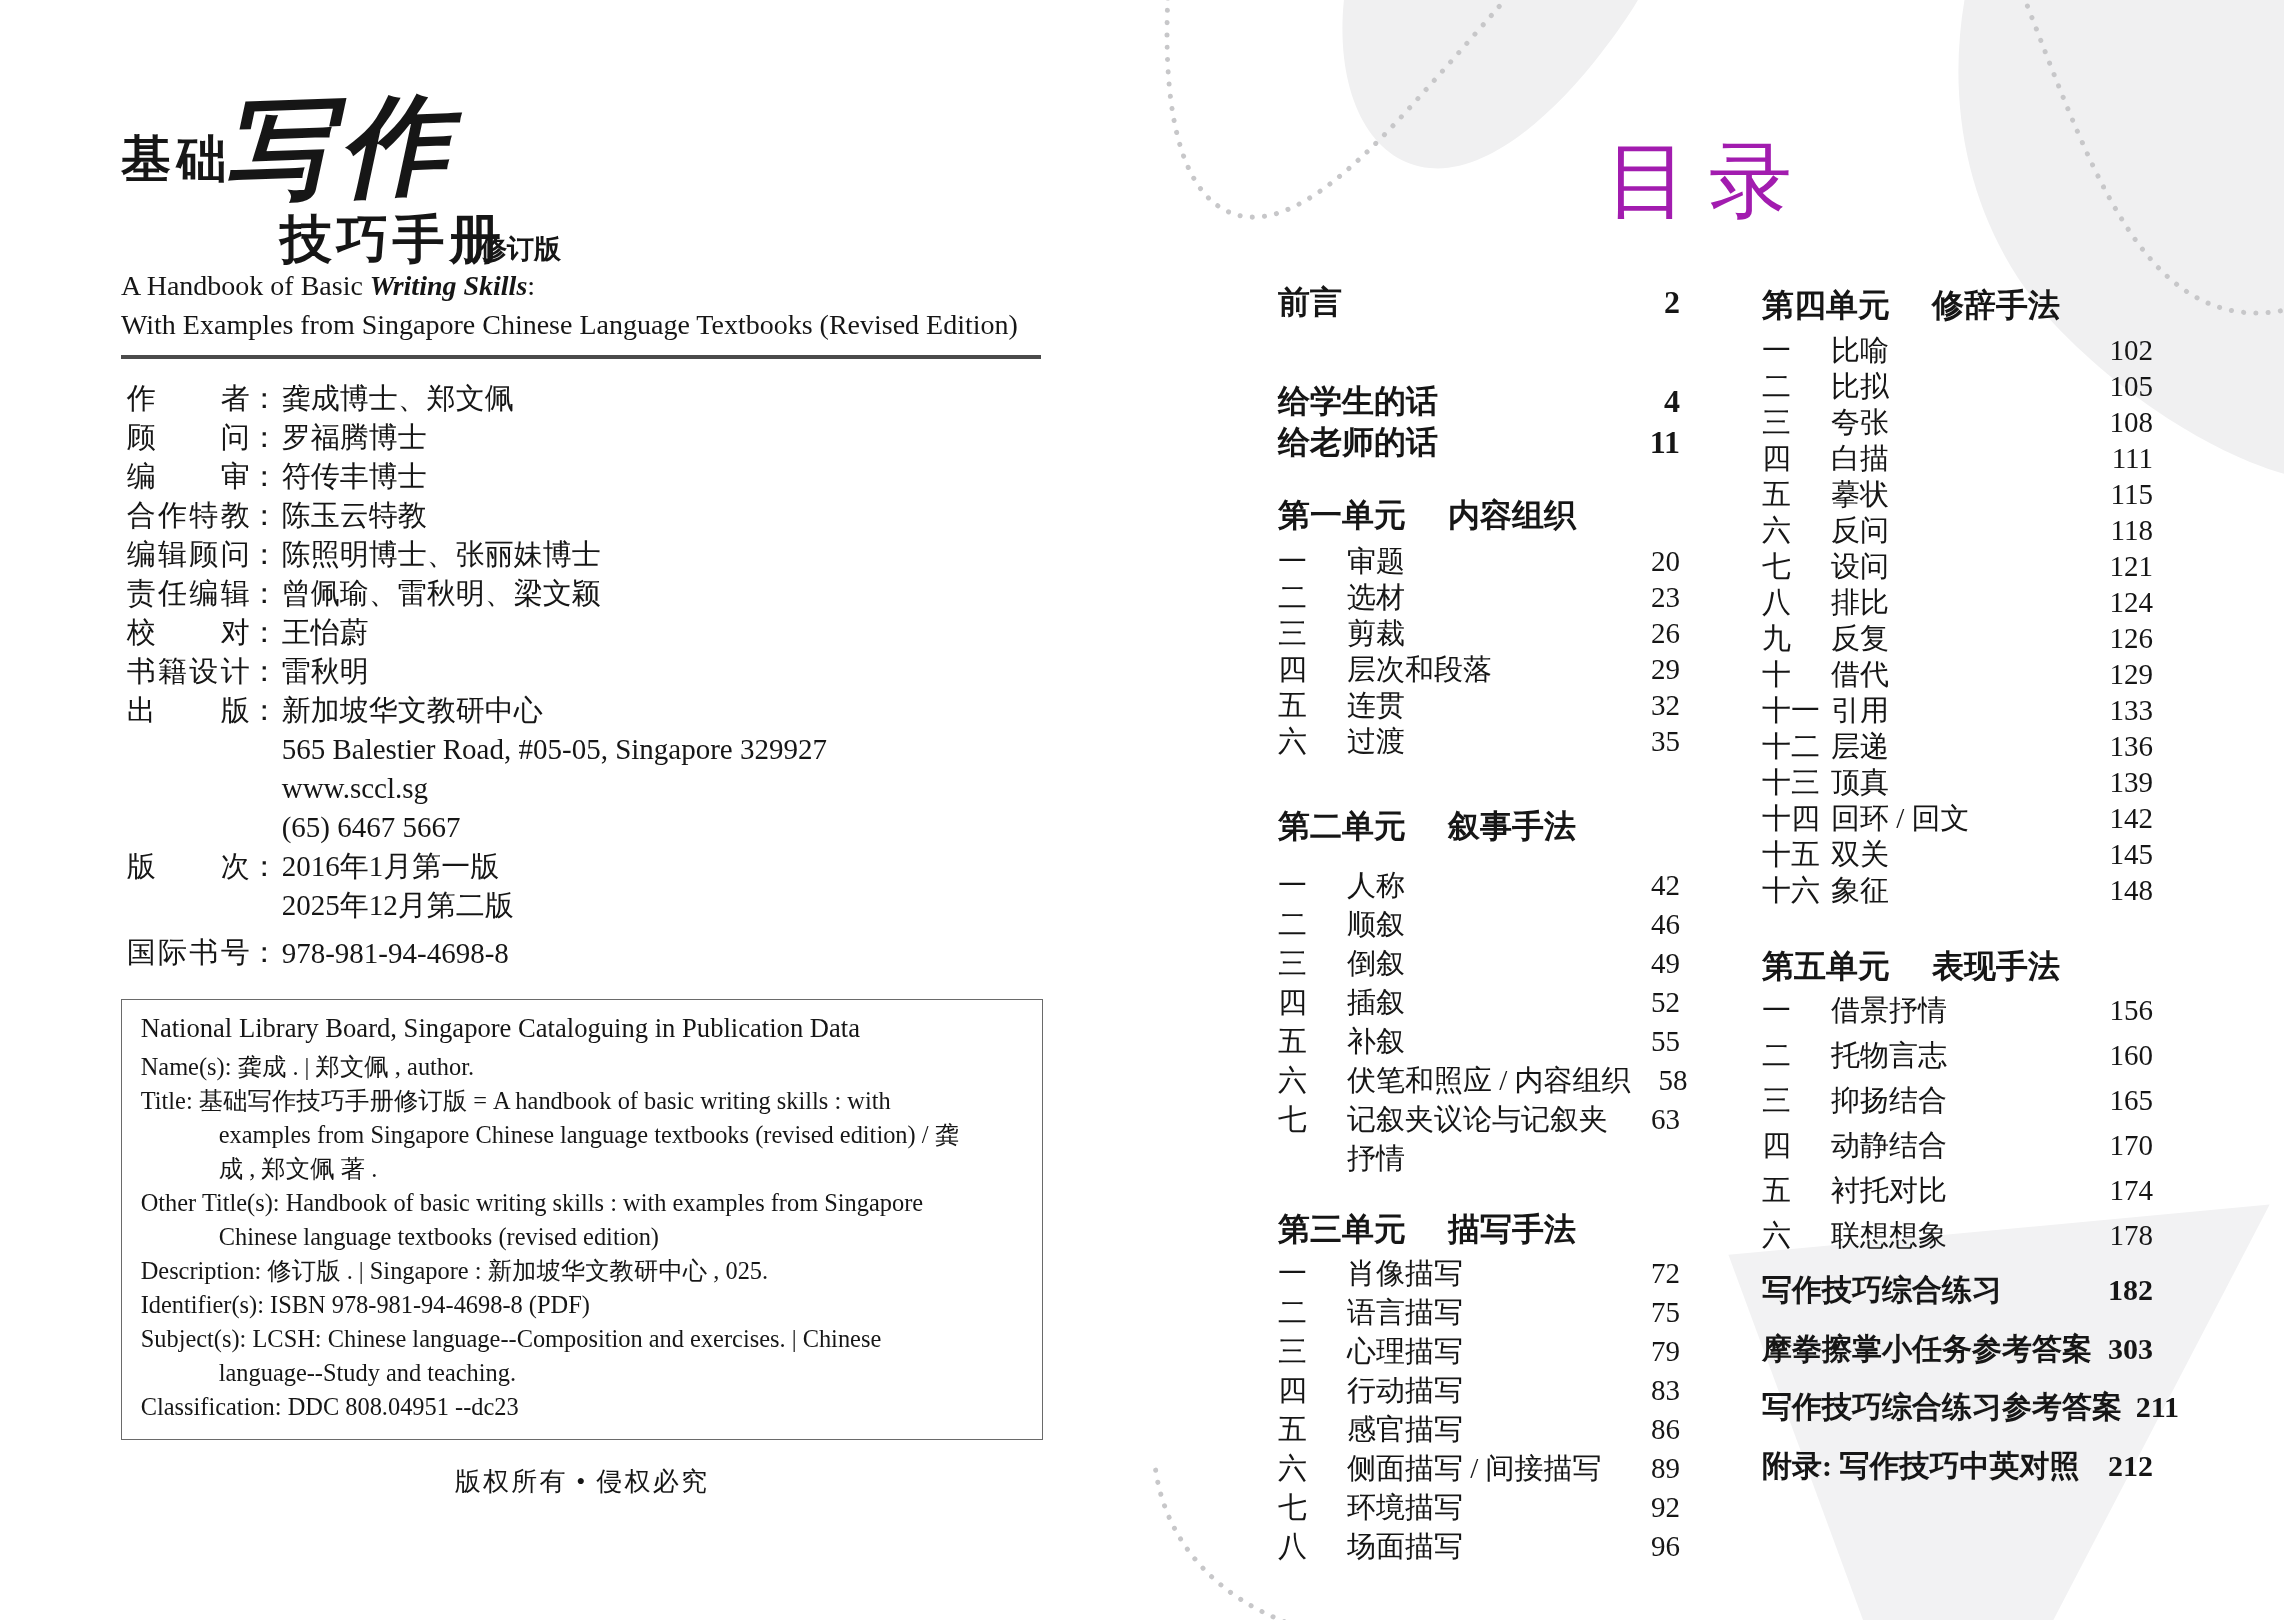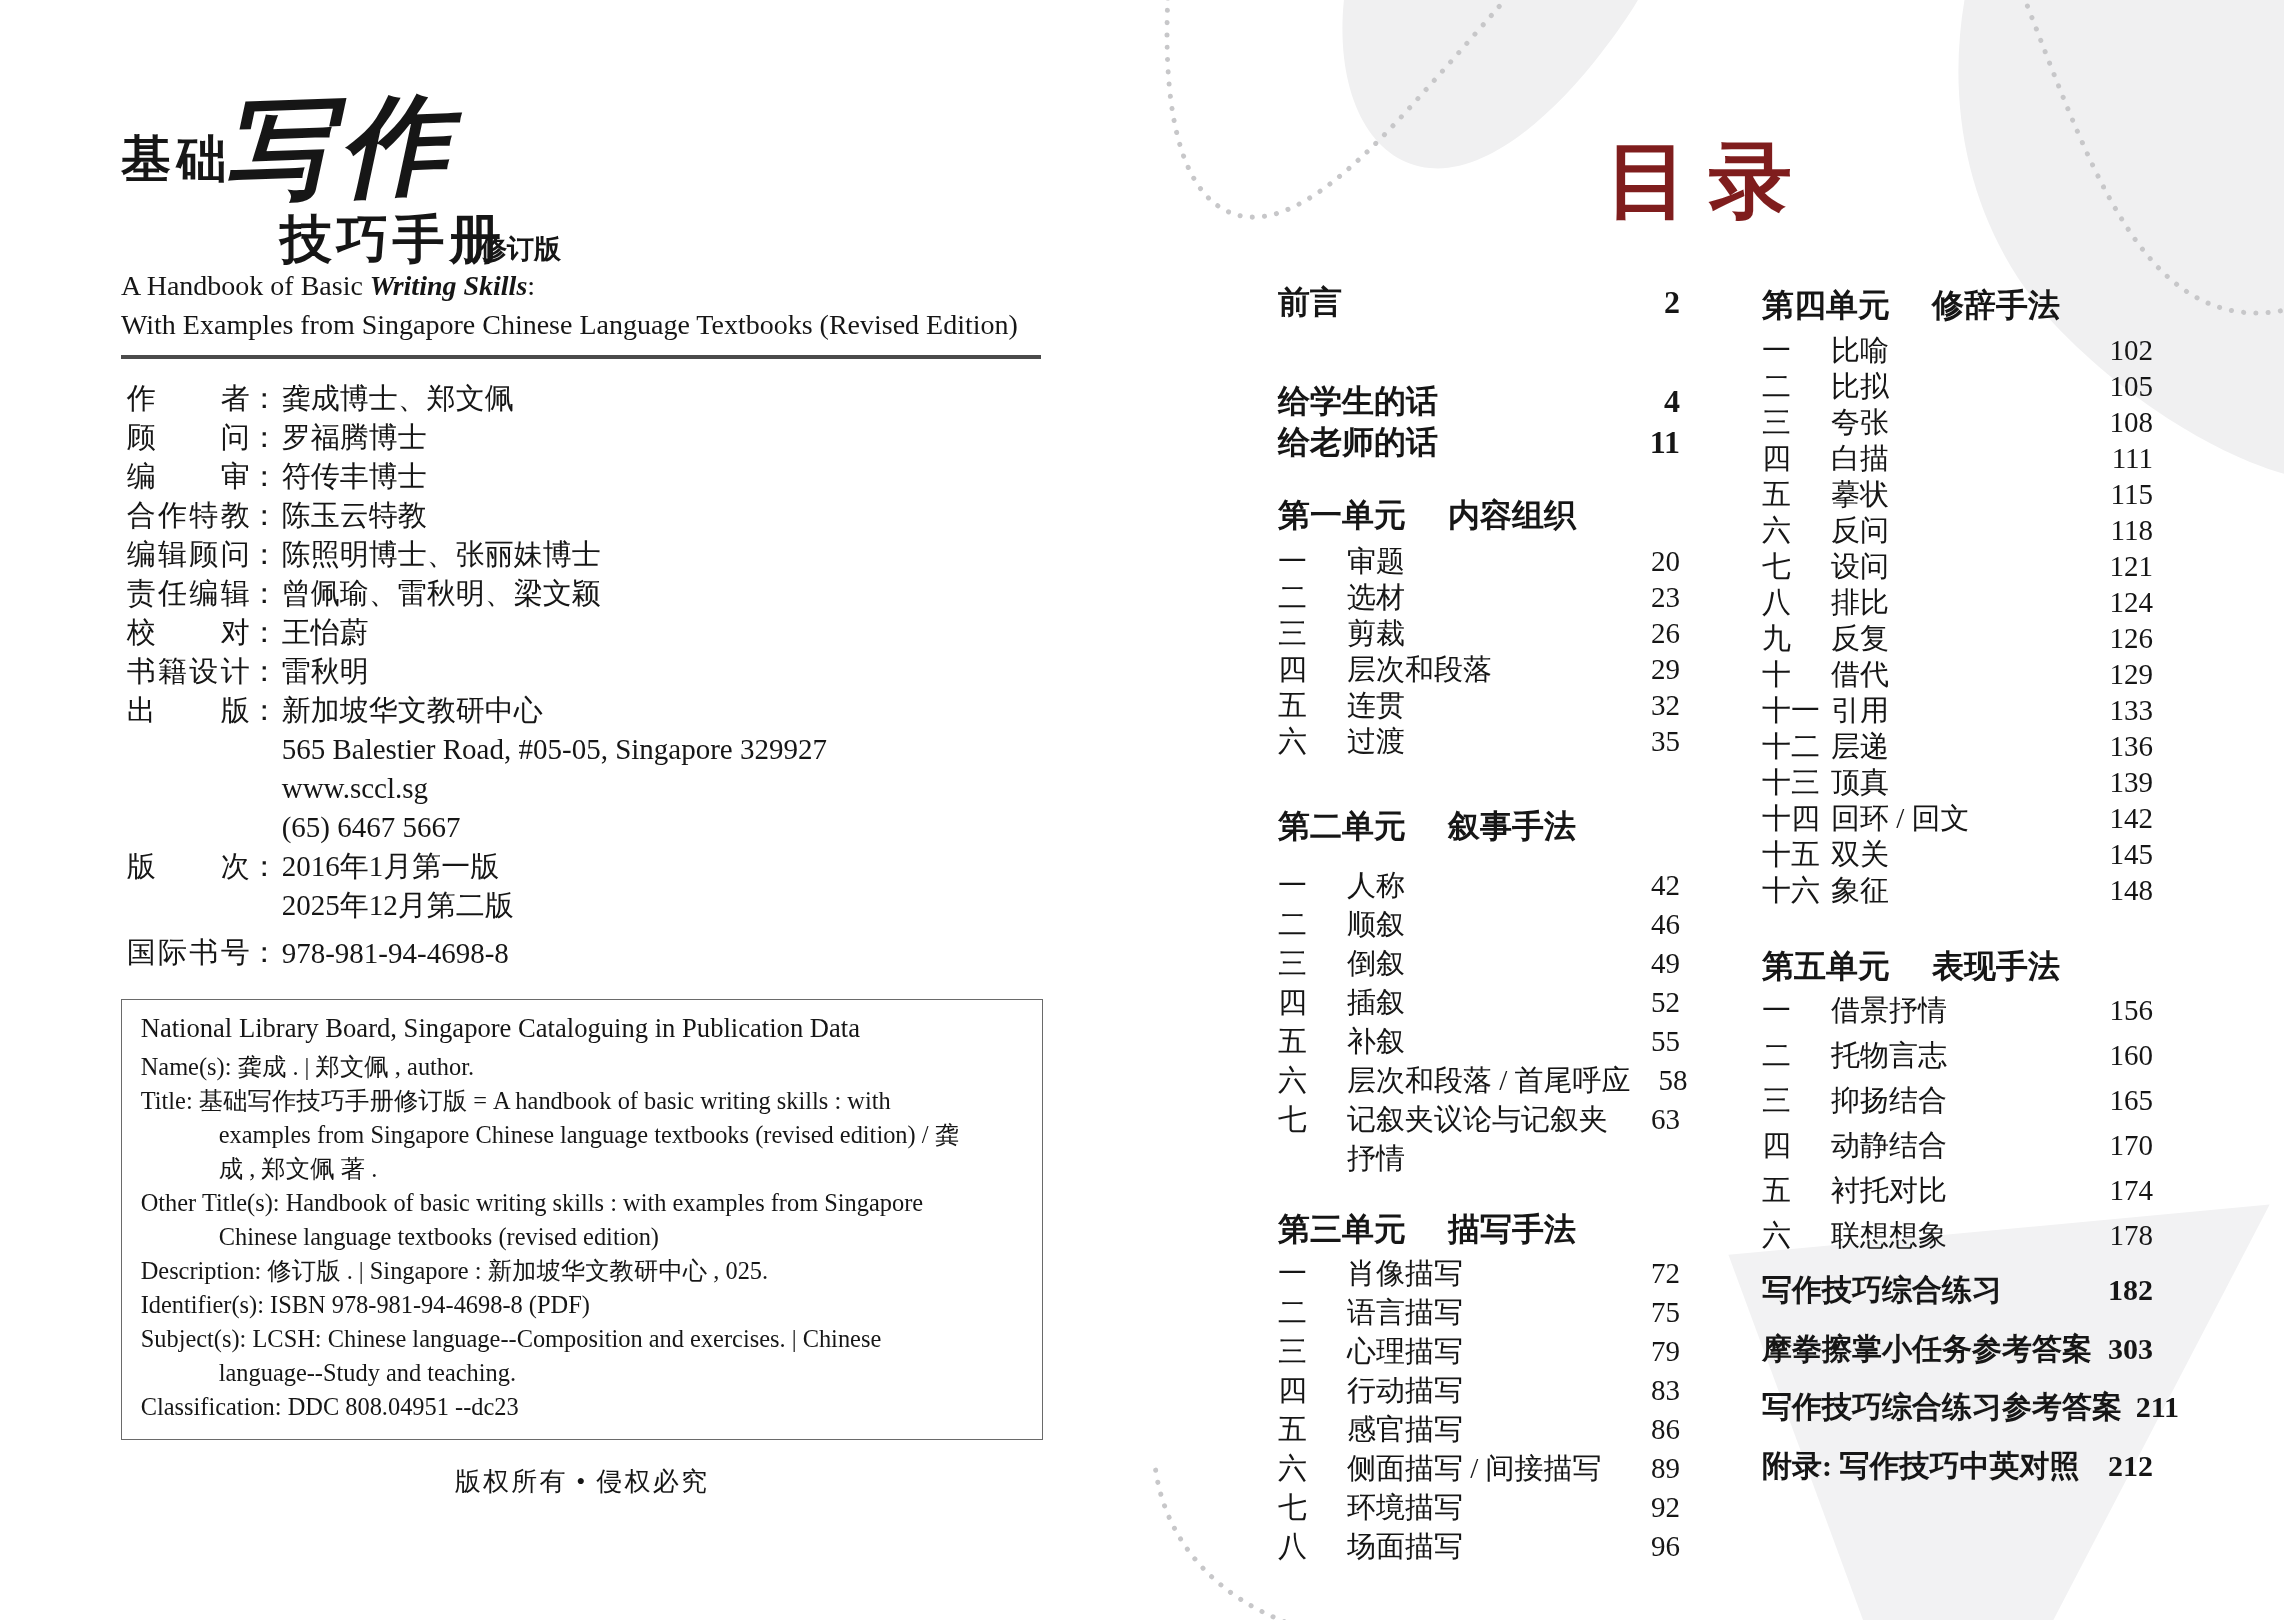--- a/index.html
+++ b/index.html
@@ -30,22 +30,22 @@
   .nlb-box{position:absolute;left:0;top:999px;width:922px;height:441px;box-sizing:border-box;
            border:1.4px solid #6a6a6a;padding:11.5px 18.7px;}
   .box-header{font-size:26.6px;font-weight:normal;line-height:33px;margin-bottom:5.7px;white-space:nowrap;}
   .box-line{font-size:24.4px;line-height:34px;white-space:nowrap;}
   .box-line.ind{padding-left:78px;}
 
   .copyright{position:absolute;left:0;top:1464px;width:922px;text-align:center;
              font-size:26px;letter-spacing:2.2px;}
 
   
-  .toc-title{position:absolute;left:1606px;top:126px;font-size:83px;font-weight:bold;
-             letter-spacing:20px;color:#7f1d1d;white-space:nowrap;}
+  .toc-title{position:absolute;left:1606px;top:126px;font-size:83px;font-weight:normal;
+             letter-spacing:20px;color:#a21caf;white-space:nowrap;}
   .toc-col{position:absolute;top:284px;}
   .col1{left:1278px;width:402px;}
   .col2{left:1762px;width:391px;}
 
   .toc-row{display:flex;align-items:flex-start;font-size:29px;line-height:36px;}
   .toc-num{flex:none;width:69px;}
   .toc-t{flex:1 1 0;white-space:nowrap;}
   .toc-p{flex:none;width:57px;text-align:right;}
   .lh54 .toc-row{line-height:39px;}
   .u5list .toc-row{line-height:37px;margin-bottom:8px;}
@@ -312,21 +312,21 @@
           </div>
 
           <div class="toc-row">
             <span class="toc-num">五</span>
             <span class="toc-t">补叙</span>
             <span class="toc-p">55</span>
           </div>
 
           <div class="toc-row">
             <span class="toc-num">六</span>
-            <span class="toc-t">层次和段落 / 首尾呼应</span>
+            <span class="toc-t">伏笔和照应 / 内容组织</span>
             <span class="toc-p">58</span>
           </div>
 
           <div class="toc-row">
             <span class="toc-num">七</span>
             <span class="toc-t">记叙夹议论与记叙夹</span>
             <span class="toc-p">63</span>
           </div>
 
           <div class="toc-row cont">

